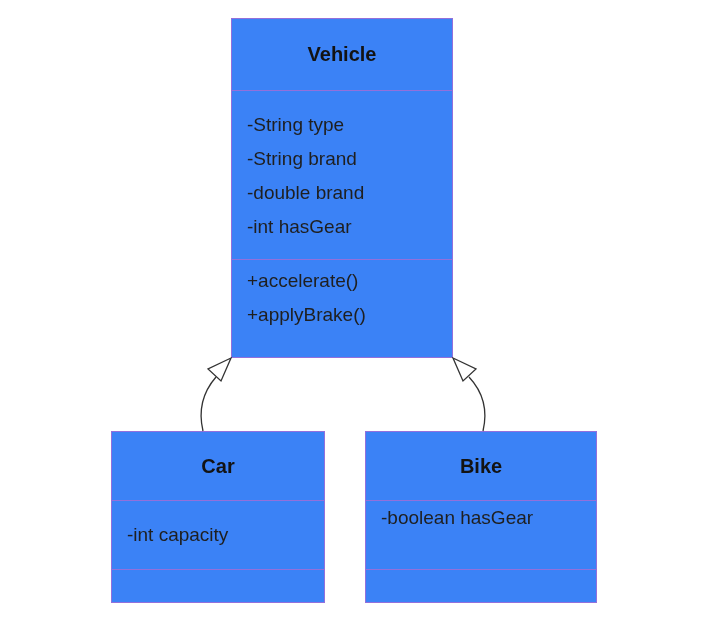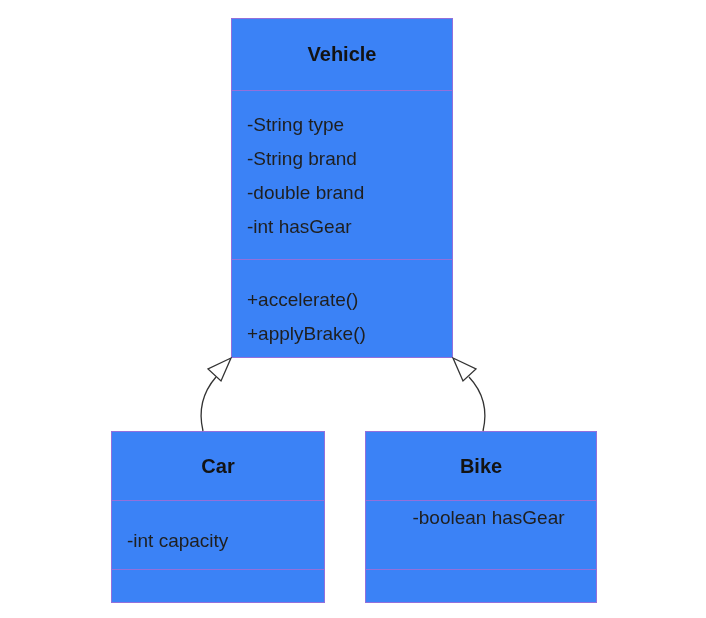--- a/index.html
+++ b/index.html
@@ -43,27 +43,27 @@
     line-height: 34px;
     padding-left: 15px;
     white-space: nowrap;
     color: #1f1f1f;
   }
   .methods-fill { flex: 1 1 auto; }
   
   #node-vehicle { left: 231px; top: 18px; width: 222px; height: 340px; }
   #node-vehicle .class-title { height: 71px; }
   #node-vehicle .attrs { height: 169px; padding-top: 17px; }
-  #node-vehicle .methods { padding-top: 23px; }
+  #node-vehicle .methods { padding-top: 4px; }
   
   #node-car { left: 111px; top: 431px; width: 214px; height: 172px; }
   #node-car .class-title { height: 68px; }
-  #node-car .attrs { height: 69px; padding-top: 23px; }
+  #node-car .attrs { height: 69px; padding-top: 17px; }
   
-  #node-bike { left: 365px; top: 431px; width: 232px; height: 172px; text-align: center; }
+  #node-bike { left: 365px; top: 431px; width: 232px; height: 172px; }
   #node-bike .class-title { height: 68px; }
   #node-bike .attrs { height: 69px; padding-top: 0; }
 
   #edges {
     position: absolute;
     left: 0; top: 0;
     width: 706px;
     height: 618px;
     pointer-events: none;
   }

